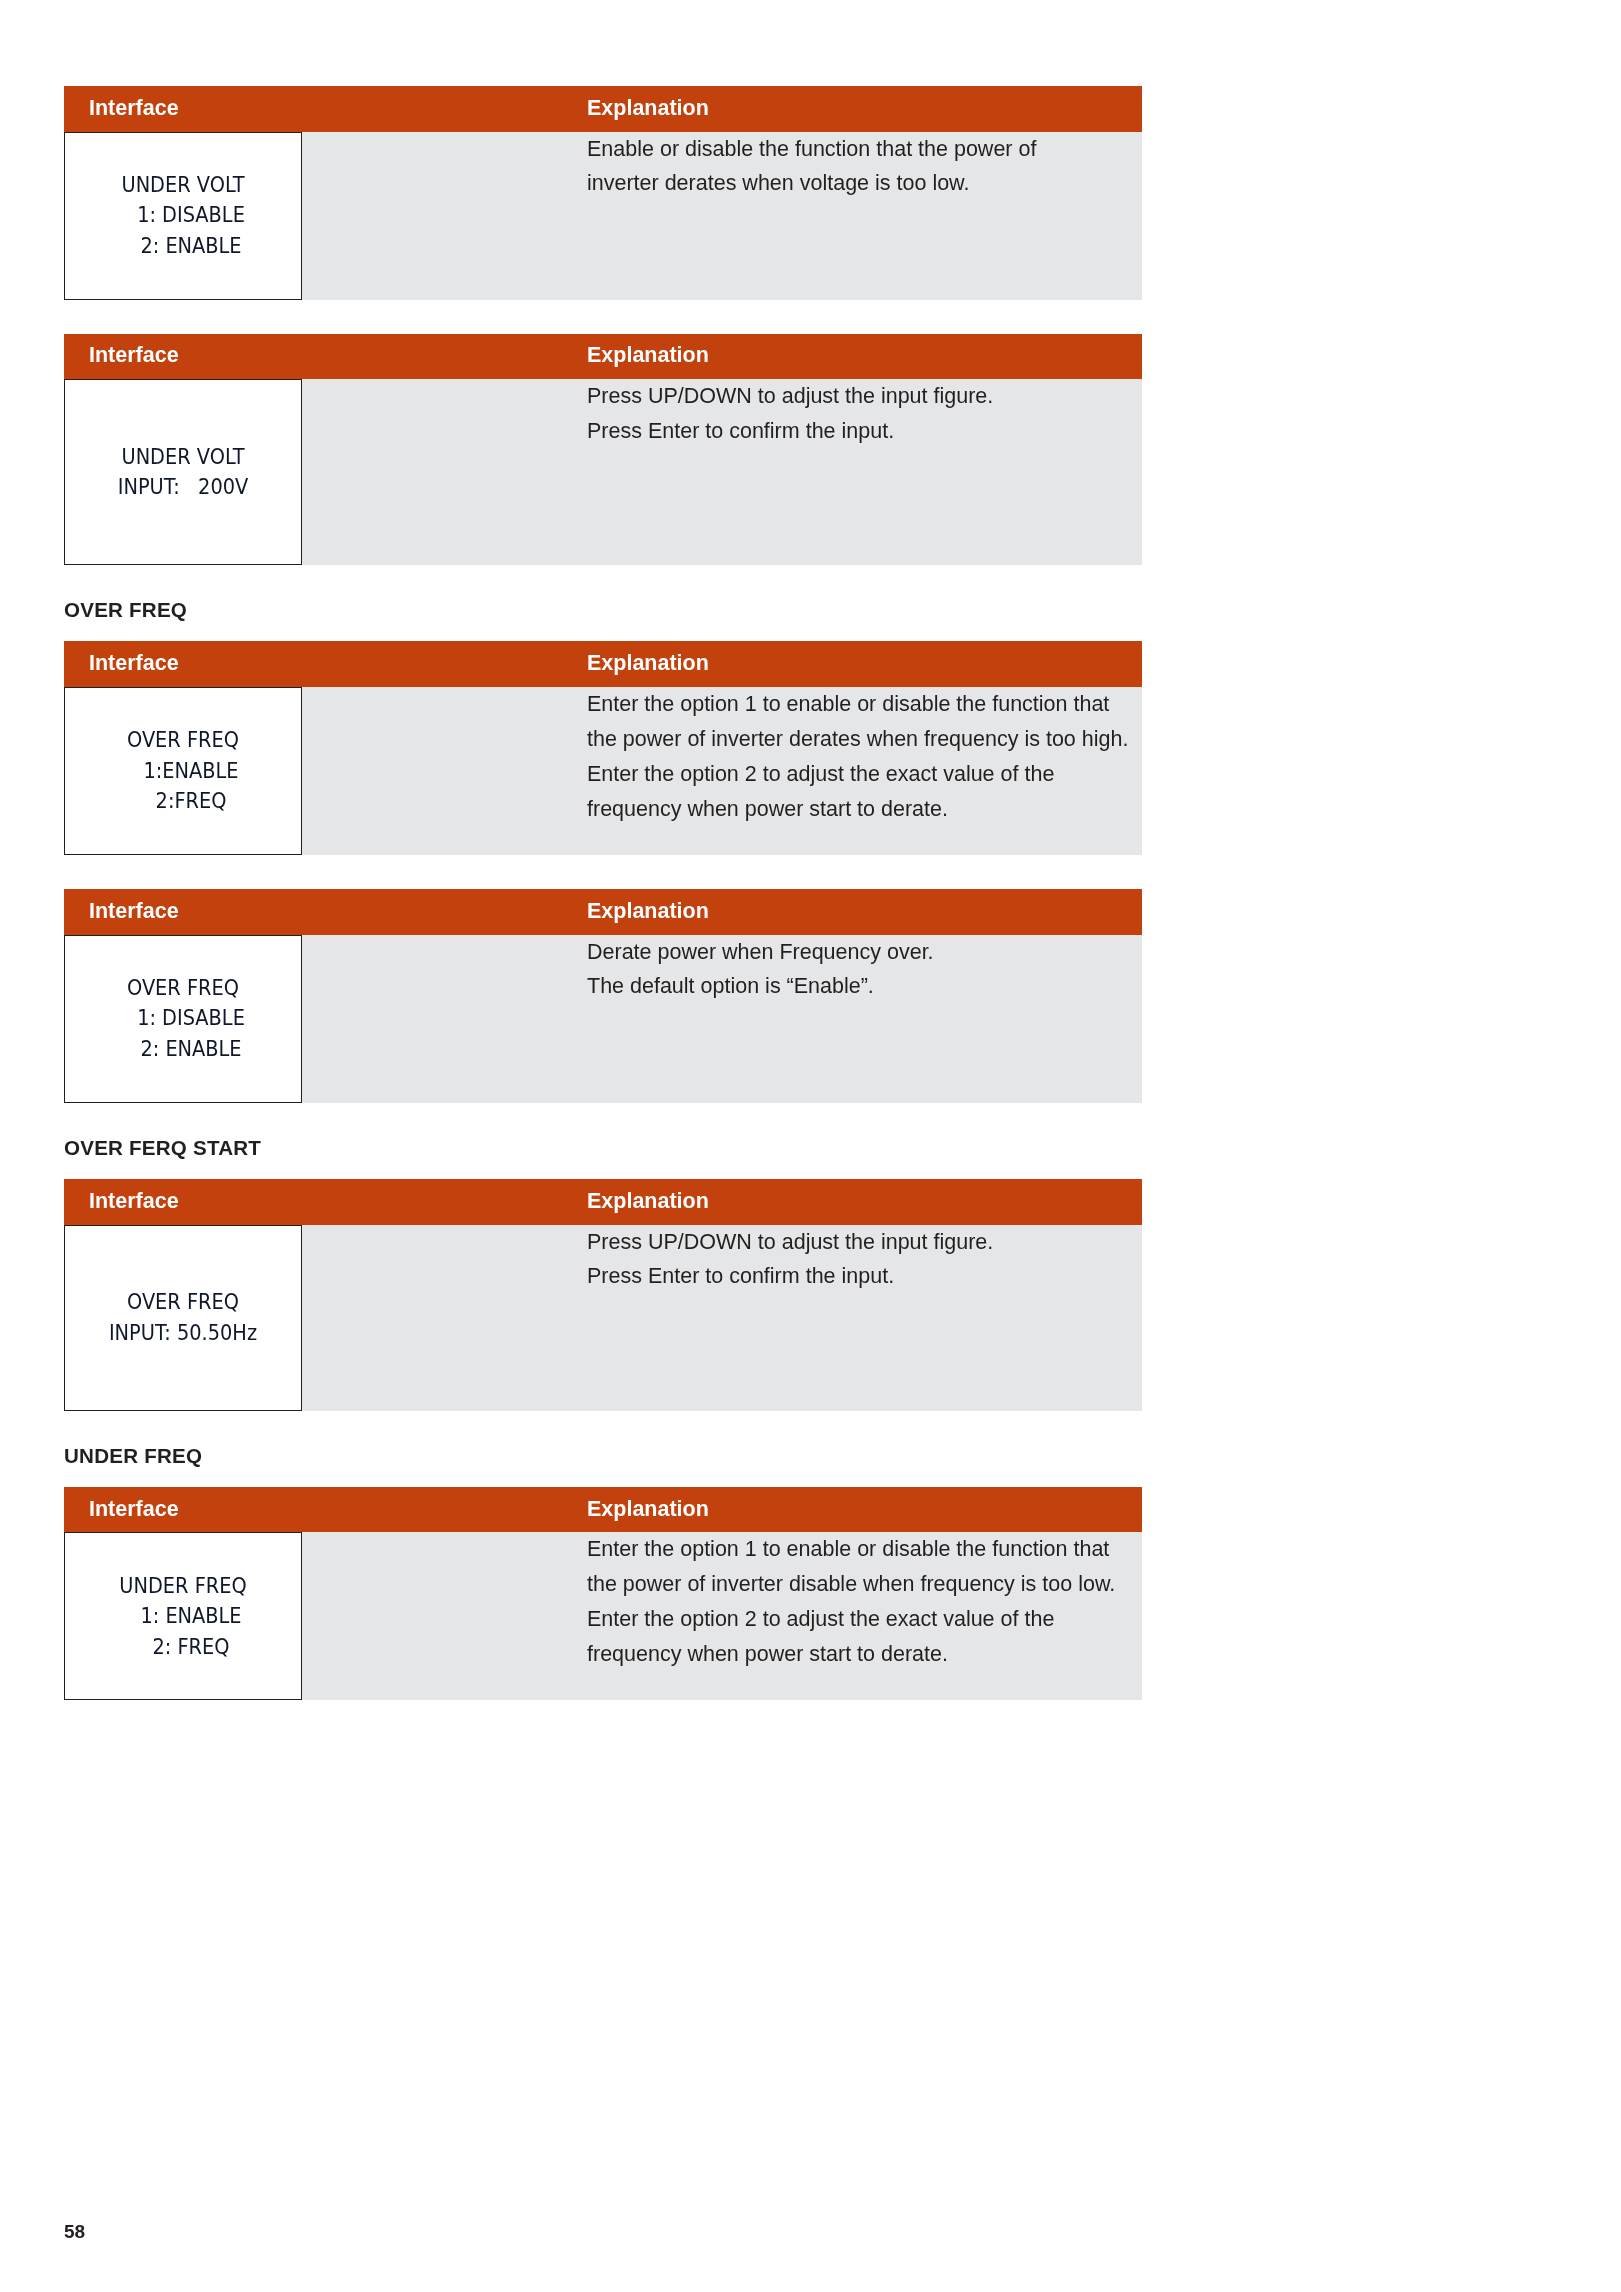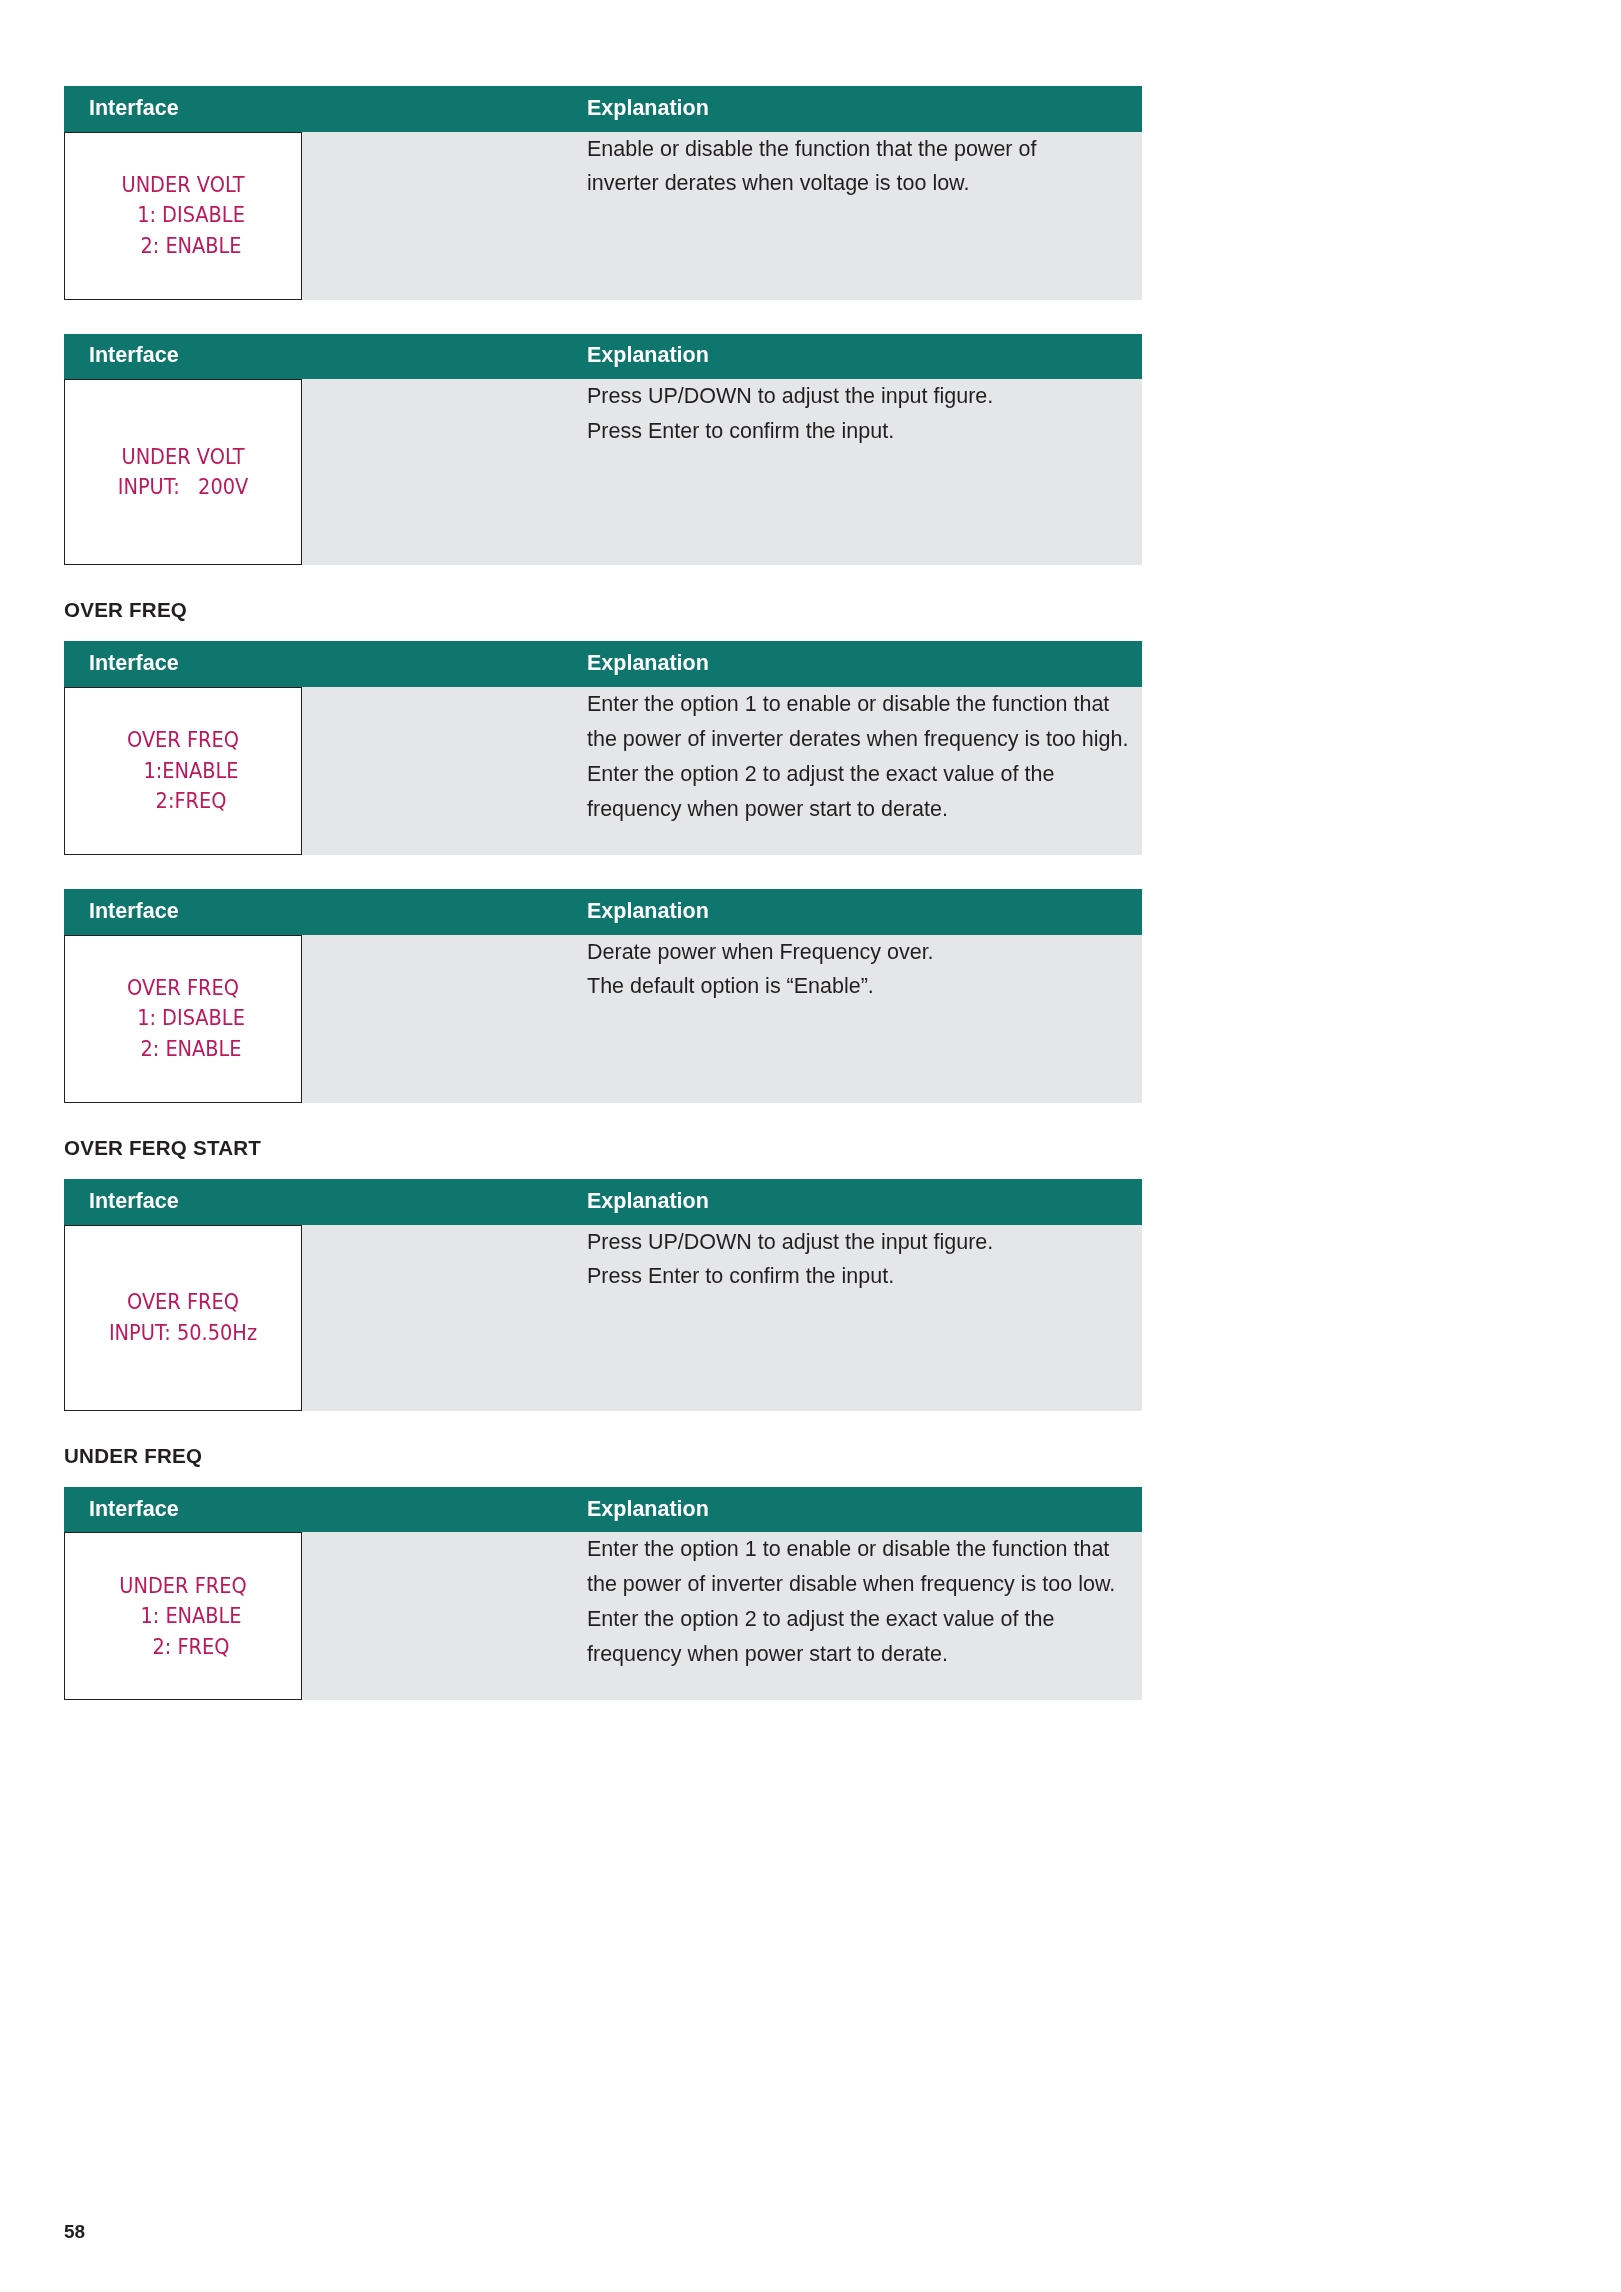--- a/index.html
+++ b/index.html
@@ -46,21 +46,21 @@
     margin-bottom: 0;
   }
 
   
   .tbl {
     width: 1053px;
     border-collapse: collapse;
     table-layout: fixed;
   }
   .tbl .hdr-row {
-    background: #0f766e;
+    background: #c2410c;
   }
   .tbl th {
     text-align: left;
     font-family: "Liberation Sans", "DejaVu Sans", sans-serif;
     font-weight: bold;
     font-size: 21.5px;
     color: #ffffff;
     padding: 9.9px 0 10.7px 0;
     height: 25px;
     vertical-align: middle;
@@ -94,21 +94,21 @@
     background: #ffffff;
     border: 1.8px solid #231f20;
     box-sizing: border-box;
     width: 238px;
     display: flex;
     flex-direction: column;
     justify-content: center;
     align-items: center;
     font-family: "DejaVu Sans Condensed", "Liberation Sans Narrow", "Liberation Sans", sans-serif;
     font-size: 21.5px;
-    color: #be185d;
+    color: #0f172a;
     line-height: 1.42;
     text-align: center;
   }
   .lcd.h3 { height: 168px; }
   .lcd.h2 { height: 186px; }
   .lcd .lcd-line { white-space: pre; }
   .lcd .lcd-line.indent { padding-left: 16px; }
 
   
   .explain {

